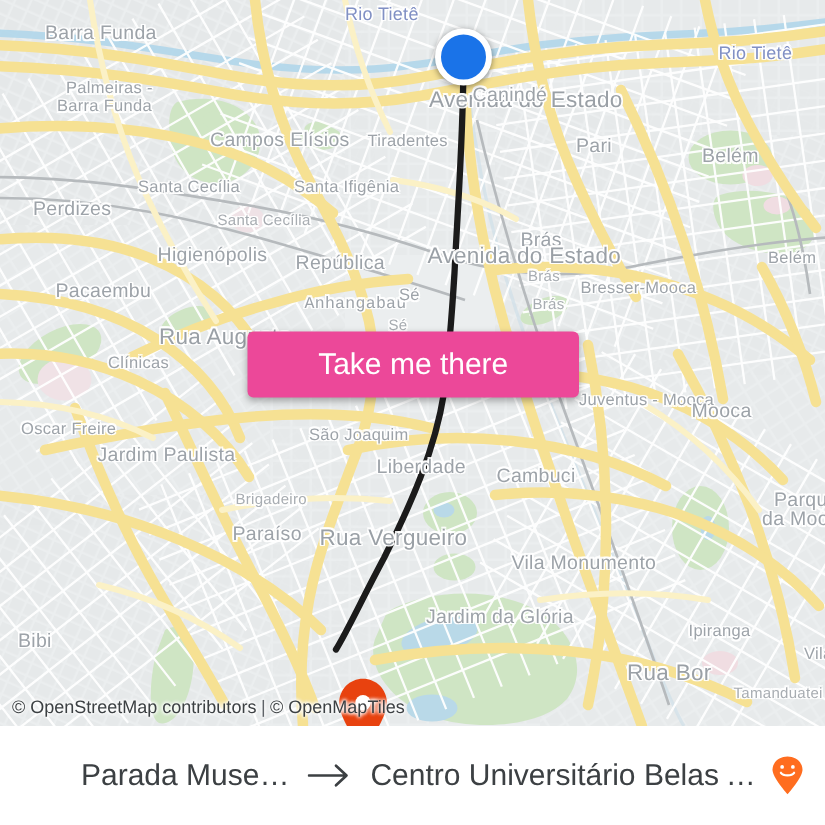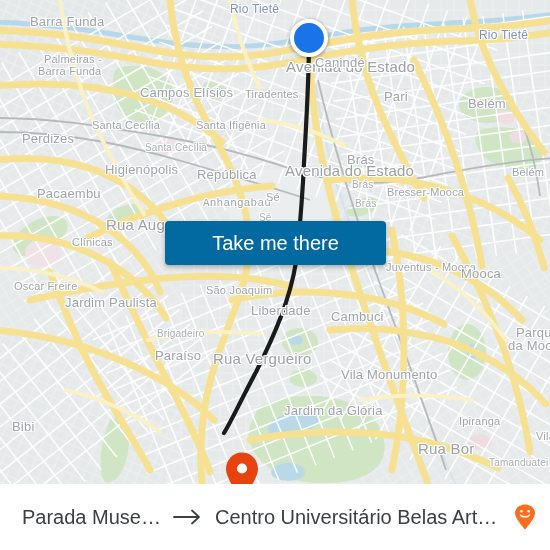--- a/index.html
+++ b/index.html
@@ -39,21 +39,21 @@
     background:#1a73e8;border:4px solid #ffffff;
     box-shadow:0 1px 4px rgba(0,0,0,.45);
     transform:translate(-50%,-50%);
   }
   .dest-marker{position:absolute;transform:translate(-50%,-100%);}
 
   
   .cta{
     position:absolute;
     left:165px;top:221px;width:221px;height:44px;
-    background:#0369a1;
+    background:#ec4899;
     border-radius:4px;
     border:none;
     box-shadow:0 2px 5px rgba(0,0,0,.30);
     color:#ffffff;
     font-size:20px;
     font-family:"Liberation Sans","DejaVu Sans",sans-serif;
     cursor:pointer;
     display:flex;align-items:center;justify-content:center;
     padding:0;
   }
@@ -74,21 +74,21 @@
     display:flex;align-items:center;
   }
   .footer-route{
     display:flex;align-items:center;flex:1;min-width:0;
     padding-left:22px;
   }
   .route-from,.route-to{
     font-size:20px;color:#3c4043;
     white-space:nowrap;overflow:hidden;text-overflow:ellipsis;
   }
-  .route-from{max-width:152px;flex:none;}
+  .route-from{max-width:152px;flex:none;margin-left:32px;}
   .route-to{min-width:0;flex:1;}
   .route-arrow{
     flex:none;margin:0 12px;color:#3c4043;display:flex;align-items:center;
   }
   .footer-logo{
     flex:none;display:flex;align-items:center;padding-right:14px;padding-left:6px;
   }
   .logo-word{
     font-size:28px;font-weight:bold;color:#16161a;letter-spacing:-.6px;
     font-family:"DejaVu Sans","Liberation Sans",sans-serif;
@@ -344,20 +344,23 @@
       <svg width="40" height="50" viewBox="0 0 40 50">
         <path d="M20,49 C20,49 36,27 36,17 C36,7.6 28.8,0.5 20,0.5 C11.2,0.5 4,7.6 4,17 C4,27 20,49 20,49Z" fill="#e8420f"></path>
         <circle cx="20" cy="16.5" r="5.1" fill="#ffffff"></circle>
       </svg>
     </div>
 
     <button class="cta">
       <span>Take me there</span>
     </button>
 
+    <div class="attribution">
+      <span>© OpenStreetMap contributors</span><span class="sep">|</span><span>© OpenMapTiles</span>
+    </div>
   </div>
 
   <div class="footer">
     <div class="footer-route">
       <span class="route-from">Parada Muse…</span>
       <span class="route-arrow">
         <svg width="30" height="16" viewBox="0 0 30 16">
           <path d="M1,8 L26,8 M19,1.5 L26,8 L19,14.5" stroke="#3c4043" stroke-width="1.8" fill="none" stroke-linecap="round" stroke-linejoin="round"></path>
         </svg>
       </span>

